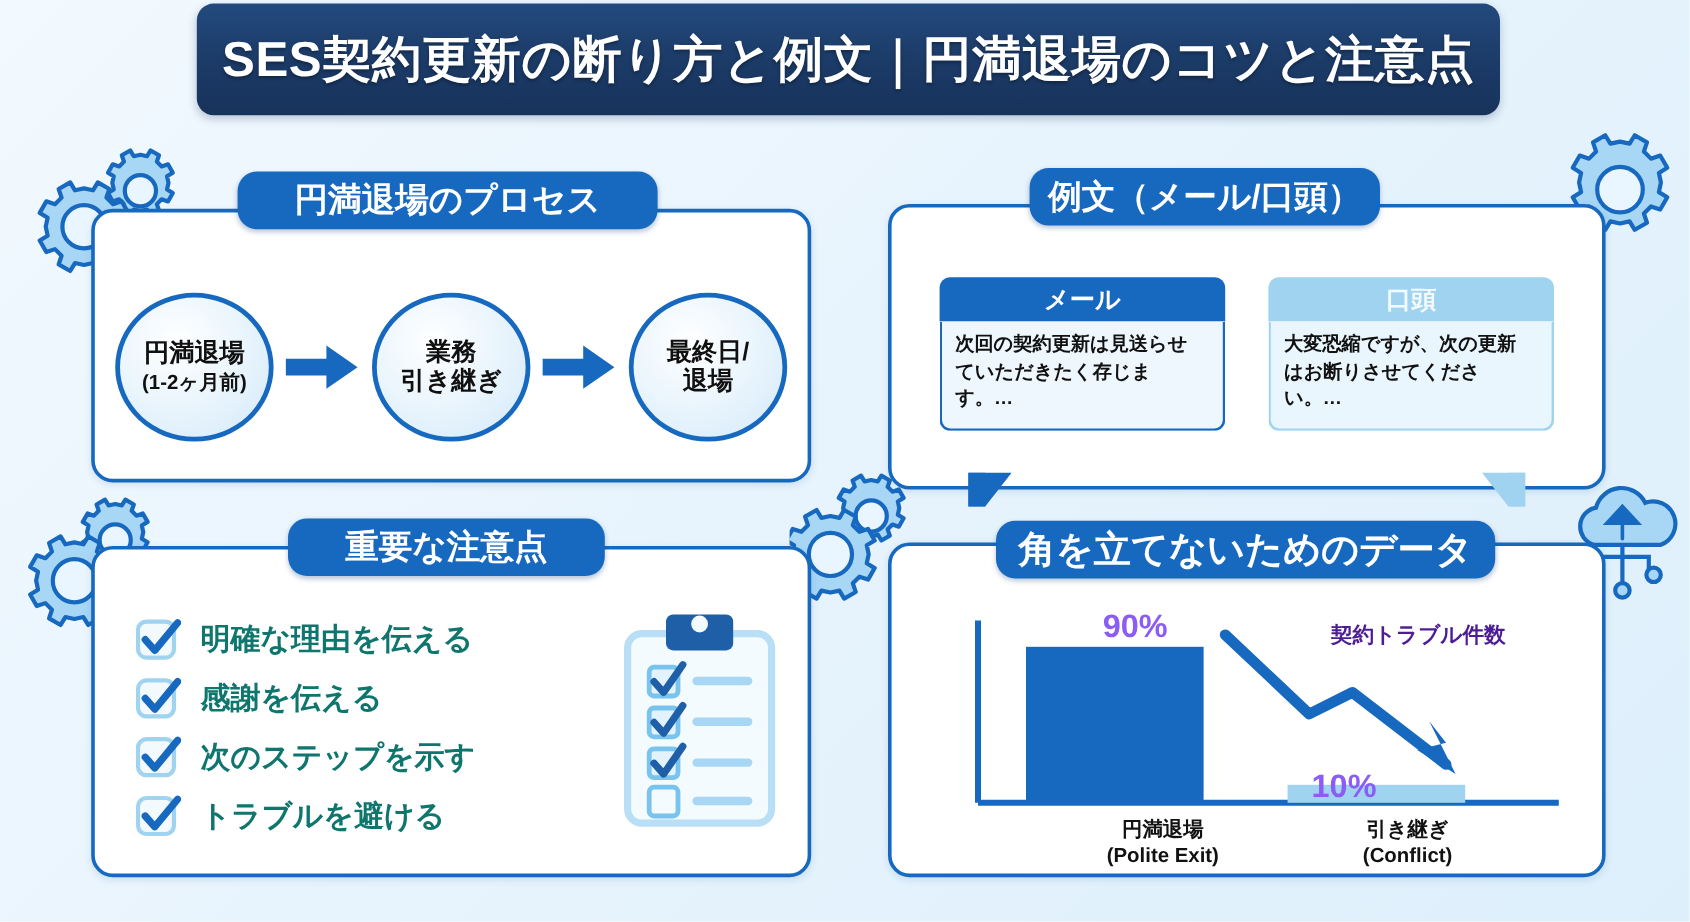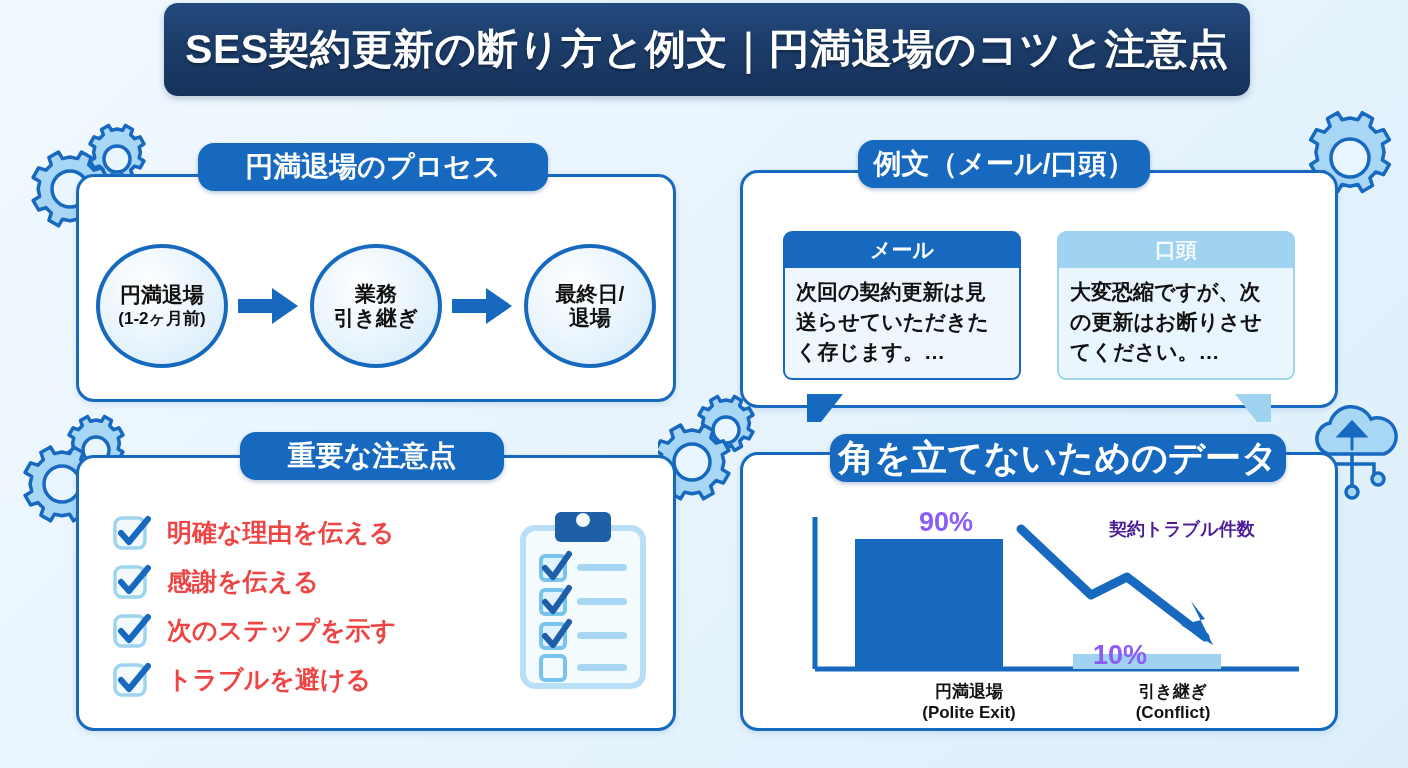--- a/index.html
+++ b/index.html
@@ -35,21 +35,21 @@
   #panel-data{left:740px;top:452px;width:592px;height:273px;}
 
   .chip{
     position:absolute;background:#1769c0;border-radius:16px;
     color:#fff;font-weight:bold;display:flex;align-items:center;justify-content:center;
     box-shadow:0 2px 4px rgba(20,70,130,.3);white-space:nowrap;z-index:5;
   }
   #chip-process{left:198px;top:143px;width:350px;height:48px;font-size:28px;}
   #chip-examples{left:858px;top:140px;width:292px;height:48px;font-size:28px;}
   #chip-notes{left:240px;top:432px;width:264px;height:48px;font-size:28px;}
-  #chip-data{left:830px;top:434px;width:456px;height:48px;font-size:36px;}
+  #chip-data{left:830px;top:434px;width:416px;height:48px;font-size:31px;}
 
   
   .flow{position:absolute;left:0;top:44px;width:100%;height:170px;
         display:flex;align-items:center;justify-content:center;gap:10px;}
   .node{
     width:124px;height:116px;border-radius:50%;
     background:radial-gradient(circle at 38% 32%,#ffffff 0%,#e4f2fc 62%,#d3e9f9 100%);
     border:4px solid #1769c0;
     display:flex;flex-direction:column;align-items:center;justify-content:center;
     color:#101010;text-align:center;line-height:1.15;
@@ -61,42 +61,42 @@
   
   .bubbles{position:absolute;left:0;top:58px;width:100%;height:165px;
            display:flex;justify-content:center;gap:36px;}
   .bubble{width:238px;position:relative;}
   .bub-head{
     height:37px;border-radius:9px 9px 0 0;display:flex;align-items:center;
     justify-content:center;font-size:21px;font-weight:bold;color:#ffffff;
   }
   .bub-body{
     border-radius:0 0 9px 9px;padding:9px 22px 12px 11px;min-height:66px;
-    font-size:21px;font-weight:bold;color:#111;line-height:1.42;
+    font-size:16px;font-weight:bold;color:#111;line-height:1.42;
   }
   .bubble.mail .bub-head{background:#1769c0;}
   .bubble.mail .bub-body{background:#eef7fd;border:2px solid #1769c0;border-top:none;}
   .bubble.mail .tail{
     position:absolute;left:24px;bottom:-26px;width:0;height:0;
     border-left:14px solid #1769c0;border-right:22px solid transparent;
     border-top:28px solid #1769c0;
   }
   .bubble.oral .bub-head{background:#9fd3f0;color:#f4fbff;}
   .bubble.oral .bub-body{background:#eaf6fd;border:2px solid #9fd3f0;border-top:none;}
   .bubble.oral .tail{
     position:absolute;right:24px;bottom:-26px;width:0;height:0;
     border-right:14px solid #9fd3f0;border-left:22px solid transparent;
     border-top:28px solid #9fd3f0;
   }
 
   
   .checklist{position:absolute;left:34px;top:50px;width:350px;}
   .check-row{display:flex;align-items:center;height:49px;}
   .cbox{width:38px;height:38px;flex:0 0 auto;position:relative;margin-right:16px;}
-  .check-label{font-size:25px;font-weight:bold;color:#ef4444;white-space:nowrap;}
+  .check-label{font-size:25px;font-weight:bold;color:#0f766e;white-space:nowrap;}
   .clipboard{position:absolute;right:22px;top:48px;width:136px;height:186px;}
 
   
   .chartwrap{position:absolute;left:0;top:42px;width:100%;height:228px;}
   .chart-svg{position:absolute;left:0;top:0;}
   .bar-val{position:absolute;font-size:27px;font-weight:bold;color:#8b5cf6;}
   #val-polite{left:176px;top:10px;}
   #val-conflict{left:350px;top:143px;}
   .trend-label{position:absolute;left:366px;top:20px;font-size:18px;font-weight:bold;color:#4c1d95;white-space:nowrap;}
   .cat{position:absolute;text-align:center;font-size:17px;font-weight:bold;color:#111;line-height:1.25;}

